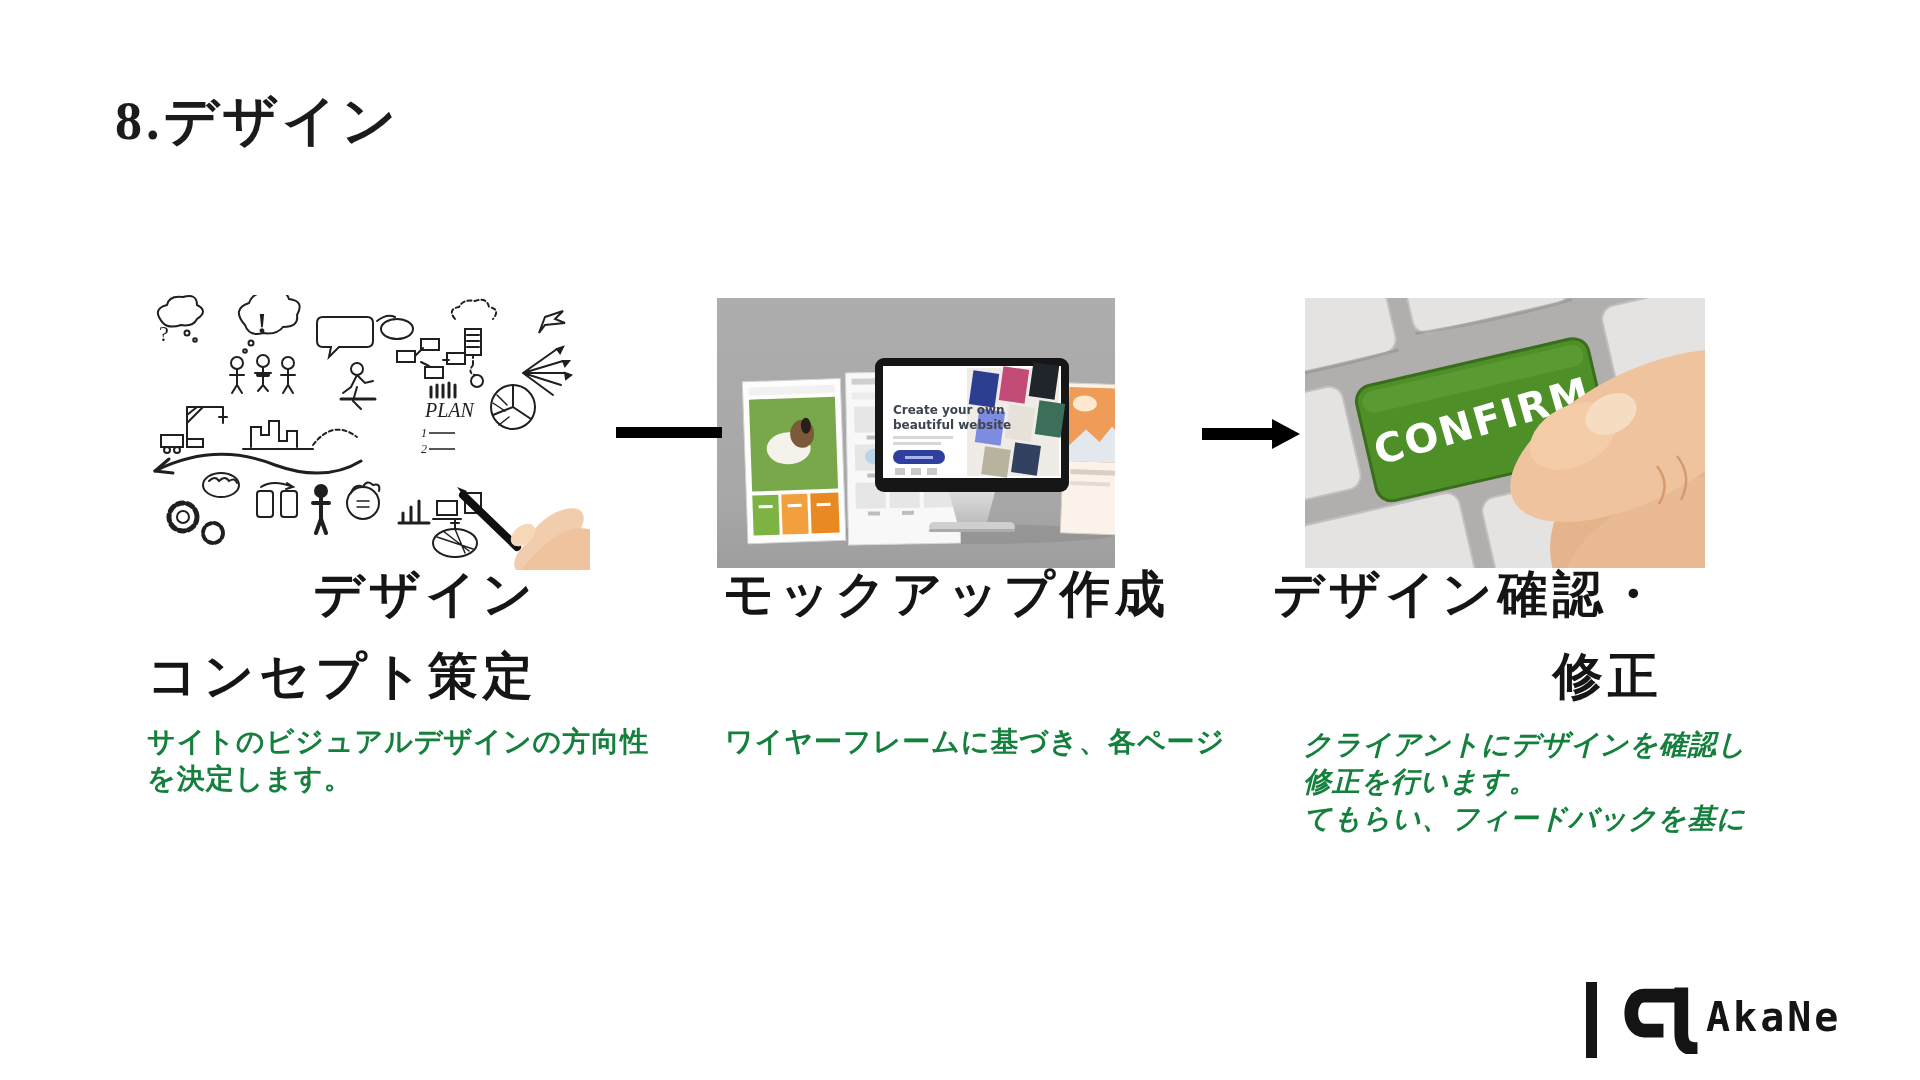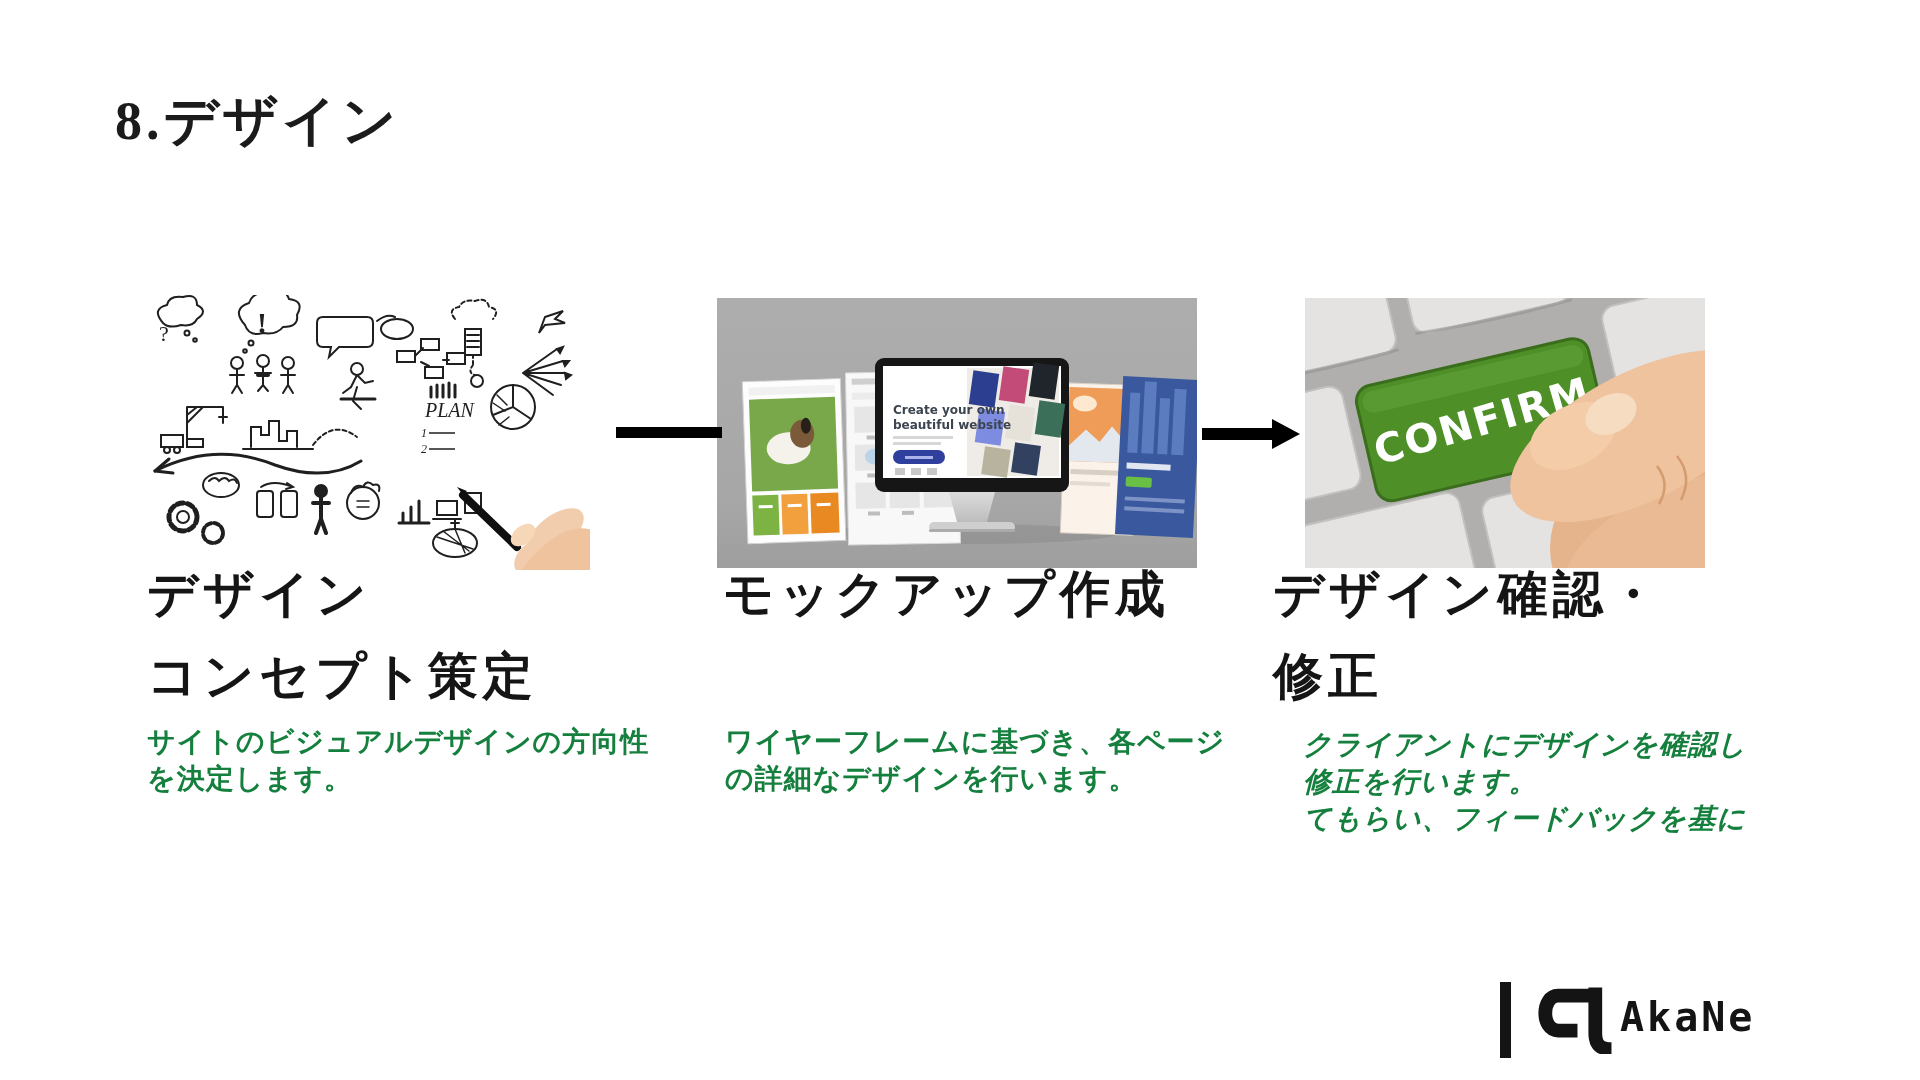--- a/index.html
+++ b/index.html
@@ -1,20 +1,20 @@
 <!DOCTYPE html>
 <html><head>
 <meta charset="utf-8">
 <style>
   html,body{margin:0;padding:0;background:#888;}
   .slide{position:relative;width:1920px;height:1080px;background:#ffffff;overflow:hidden;
          font-family:"Liberation Serif","DejaVu Serif",serif;color:#1b1b1b;}
   .abs{position:absolute;}
   .title{left:115px;top:86px;font-size:54px;line-height:70px;font-weight:600;letter-spacing:4px;color:#1b1b1b;}
-  .heading{font-size:50px;line-height:82px;font-weight:700;letter-spacing:5px;color:#151515;white-space:nowrap;}
+  .heading{font-size:50px;line-height:82px;font-weight:700;letter-spacing:5px;color:#151515;white-space:nowrap;text-align:right;}
   .body-text{font-size:28px;line-height:37px;font-weight:700;letter-spacing:1px;color:#15803d;white-space:nowrap;}
   .img-frame{overflow:hidden;}
   .connector-line{background:#000;}
   .logo-text{font-family:"DejaVu Sans Mono","Liberation Mono",monospace;font-weight:600;font-size:40px;
              letter-spacing:3px;color:#141414;}
   svg text{font-family:"DejaVu Sans","Liberation Sans",sans-serif;}
   svg .serif{font-family:"Liberation Serif","DejaVu Serif",serif;}
 </style>
 </head>
 <body>
@@ -130,21 +130,21 @@
         <path d="M338 200 l-6 -8 l10 4 z" fill="#101010"></path>
         <ellipse cx="430" cy="238" rx="34" ry="17" fill="#f2cdad" transform="rotate(-38 430 238)"></ellipse>
         <ellipse cx="448" cy="258" rx="36" ry="18" fill="#eec39e" transform="rotate(-30 448 258)"></ellipse>
         <ellipse cx="406" cy="262" rx="20" ry="13" fill="#f2cdad" transform="rotate(-46 406 262)"></ellipse>
         <ellipse cx="398" cy="240" rx="14" ry="9" fill="#f6d7b8" transform="rotate(-40 398 240)"></ellipse>
         <path d="M396 275 h70 v-40 q-30 -10 -70 40z" fill="#eec39e"></path>
       </g>
     </svg>
   </div>
 
-  <div class="abs img-frame" style="left:717px;top:298px;width:480px;height:270px;">
+  <div class="abs img-frame" style="left:717px;top:298px;width:398px;height:270px;">
     <svg width="483" height="270" viewBox="0 0 483 270">
       <defs>
         <linearGradient id="gbg" x1="0" y1="0" x2="0" y2="1">
           <stop offset="0" stop-color="#adadad"></stop>
             <stop offset="0.75" stop-color="#a7a7a7"></stop>
           <stop offset="1" stop-color="#9e9e9e"></stop>
         </linearGradient>
         <linearGradient id="gstand" x1="0" y1="0" x2="0" y2="1">
           <stop offset="0" stop-color="#dcdcdc"></stop>
             <stop offset="1" stop-color="#bdbdbd"></stop>
@@ -300,34 +300,33 @@
   <div class="abs body-text" style="left:147px;top:723px;">
     <div>サイトのビジュアルデザインの方向性</div>
     <div>を決定します。</div>
   </div>
 
   <div class="abs heading" style="left:723px;top:553px;">
     <div>モックアップ作成</div>
   </div>
   <div class="abs body-text" style="left:725px;top:723px;">
     <div>ワイヤーフレームに基づき、各ページ</div>
-    <div>の詳細なデザインを行います。</div>
   </div>
 
   <div class="abs heading" style="left:1273px;top:553px;">
     <div>デザイン確認・</div>
     <div>修正</div>
   </div>
   <div class="abs body-text" style="left:1303px;top:726px;font-style:italic;">
     <div>クライアントにデザインを確認し</div>
     <div>修正を行います。</div>
     <div>てもらい、フィードバックを基に</div>
   </div>
 
-  <div class="abs" style="left:1500px;top:980px;width:300px;height:80px;padding-left:27px;">
+  <div class="abs" style="left:1586px;top:980px;width:300px;height:80px;padding-left:27px;">
     <div class="abs" style="left:0;top:2px;width:11px;height:76px;background:#141414;"></div>
     <svg class="abs" style="left:30px;top:6px;" width="82" height="68" viewBox="0 0 100 84">
       <g stroke="#141414" stroke-width="17" fill="none">
         <path d="M 88 12 H 34 C 13 12 13 55 34 55 H 58"></path>
         <path d="M 80 2 V 58 C 80 76 90 78 100 78"></path>
       </g>
     </svg>
     <div class="abs logo-text" style="left:120px;top:14px;">AkaNe</div>
   </div>
 

